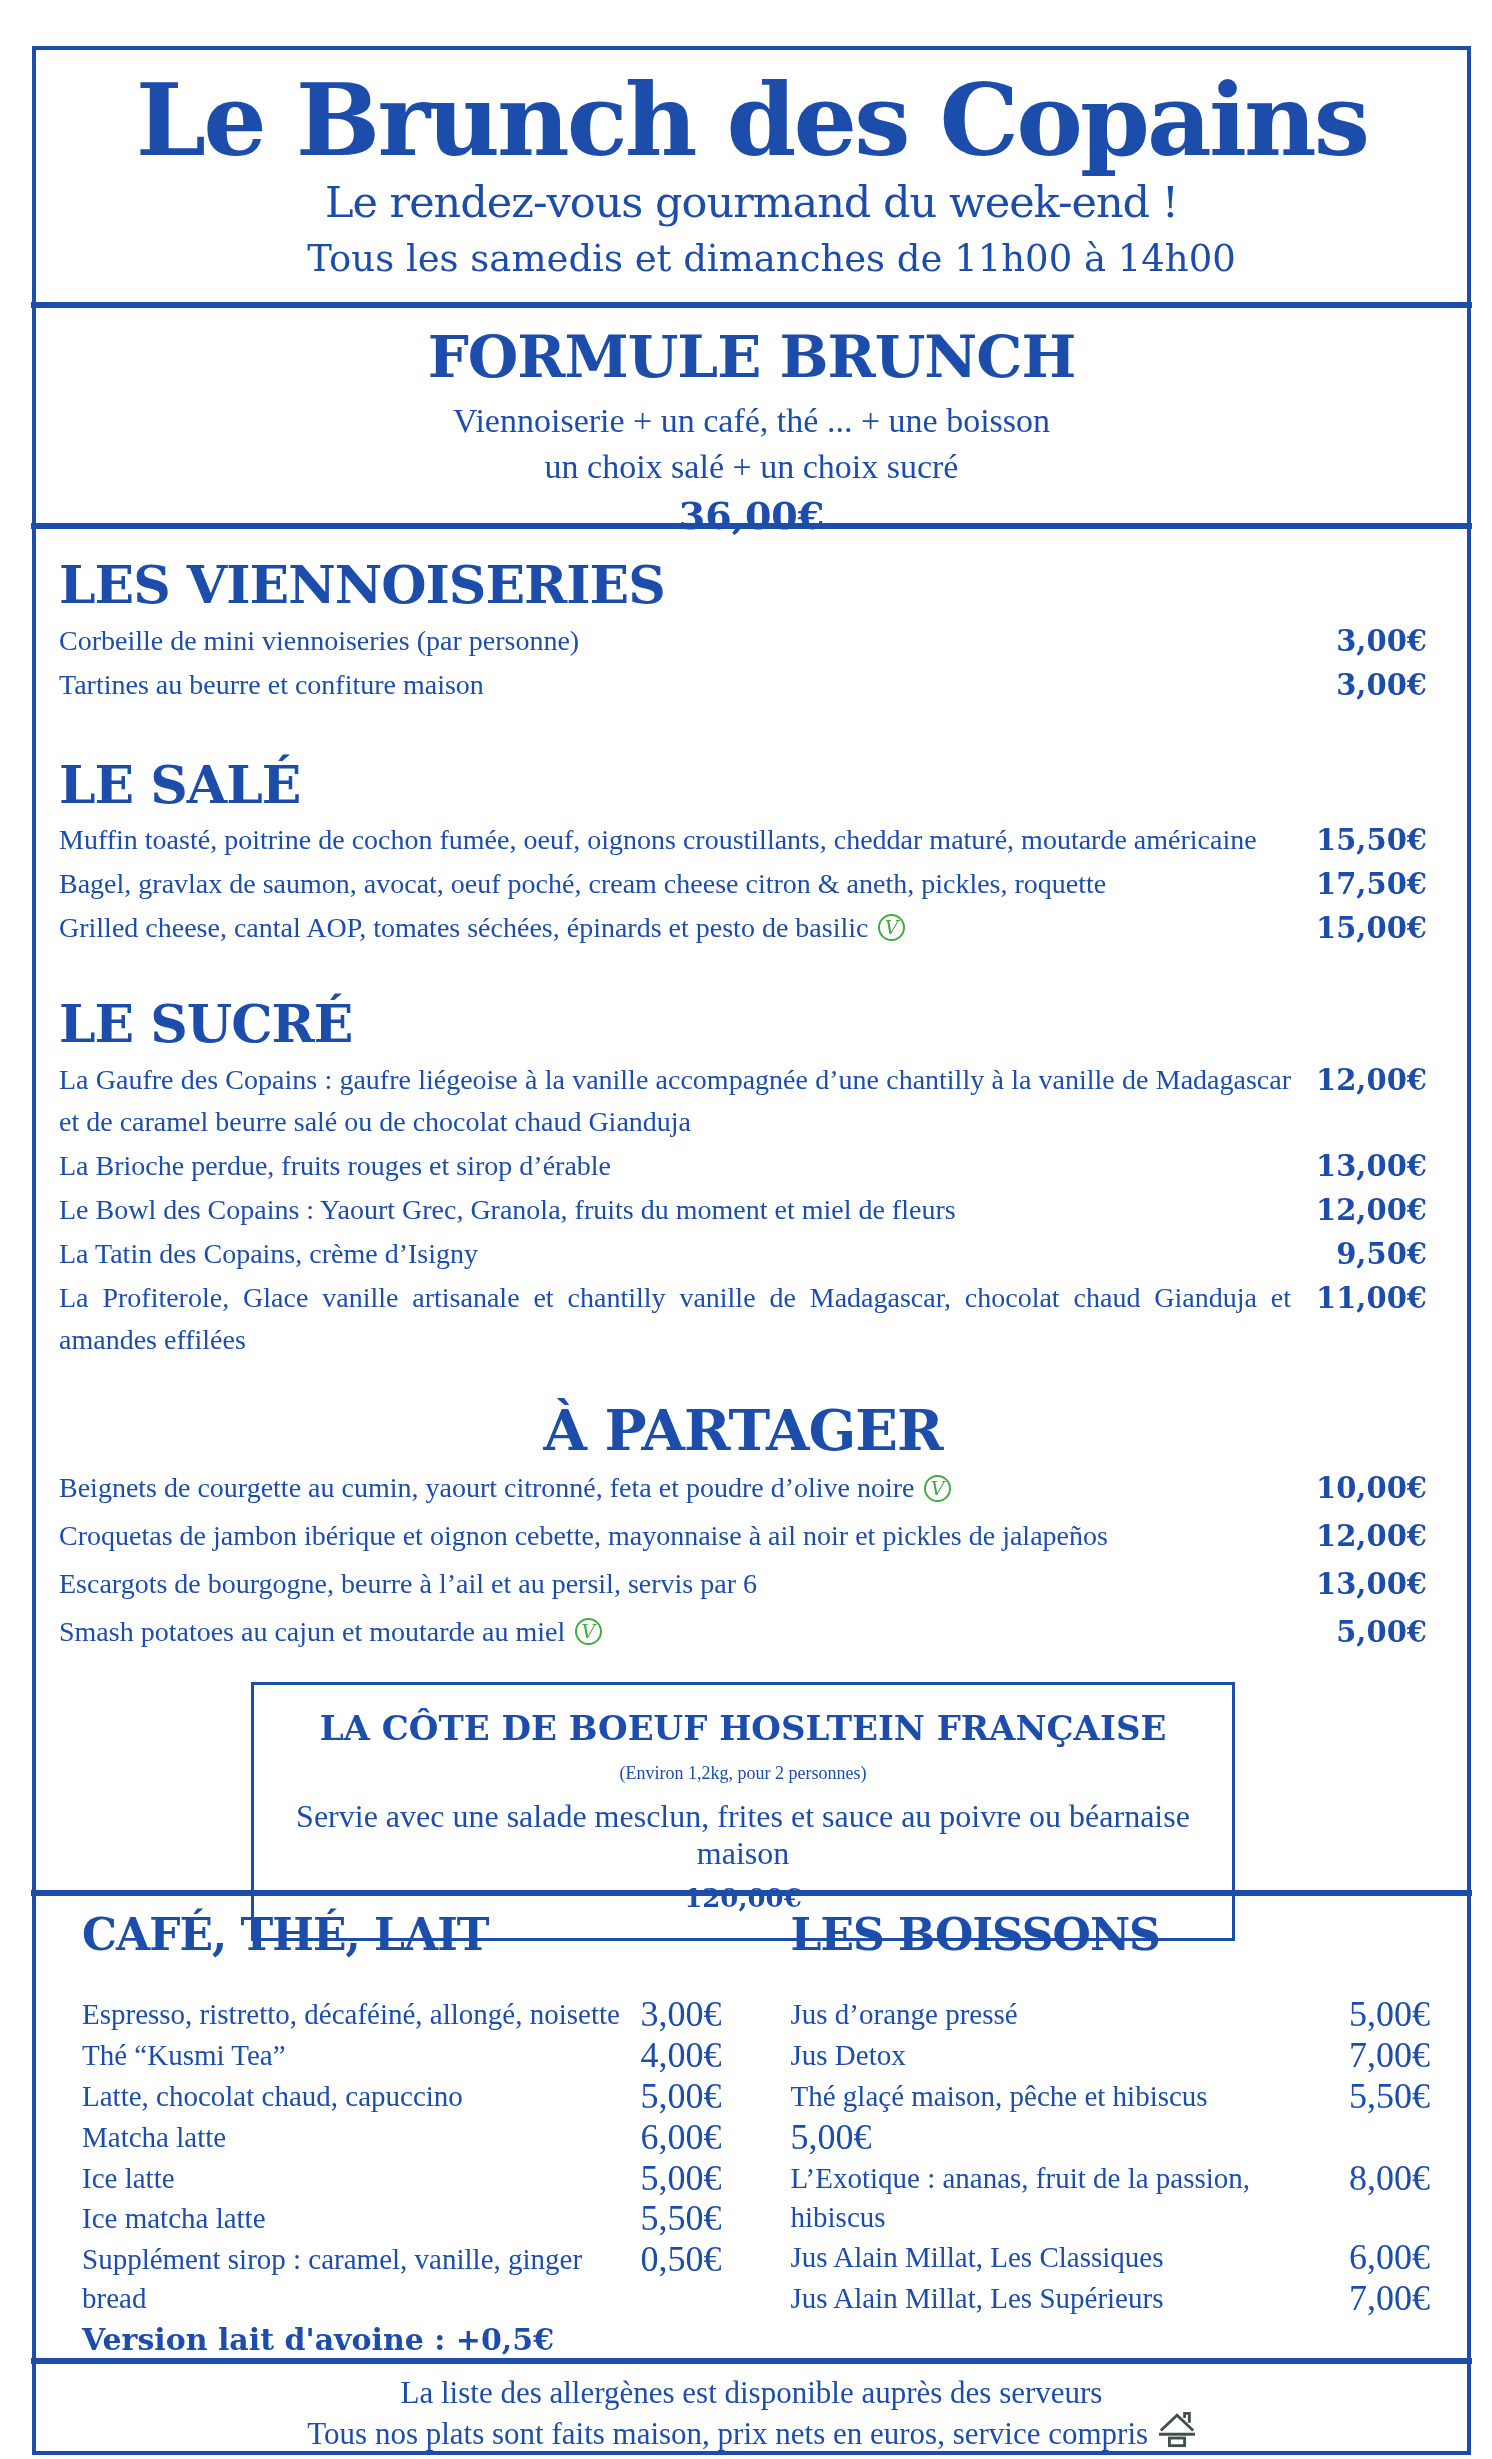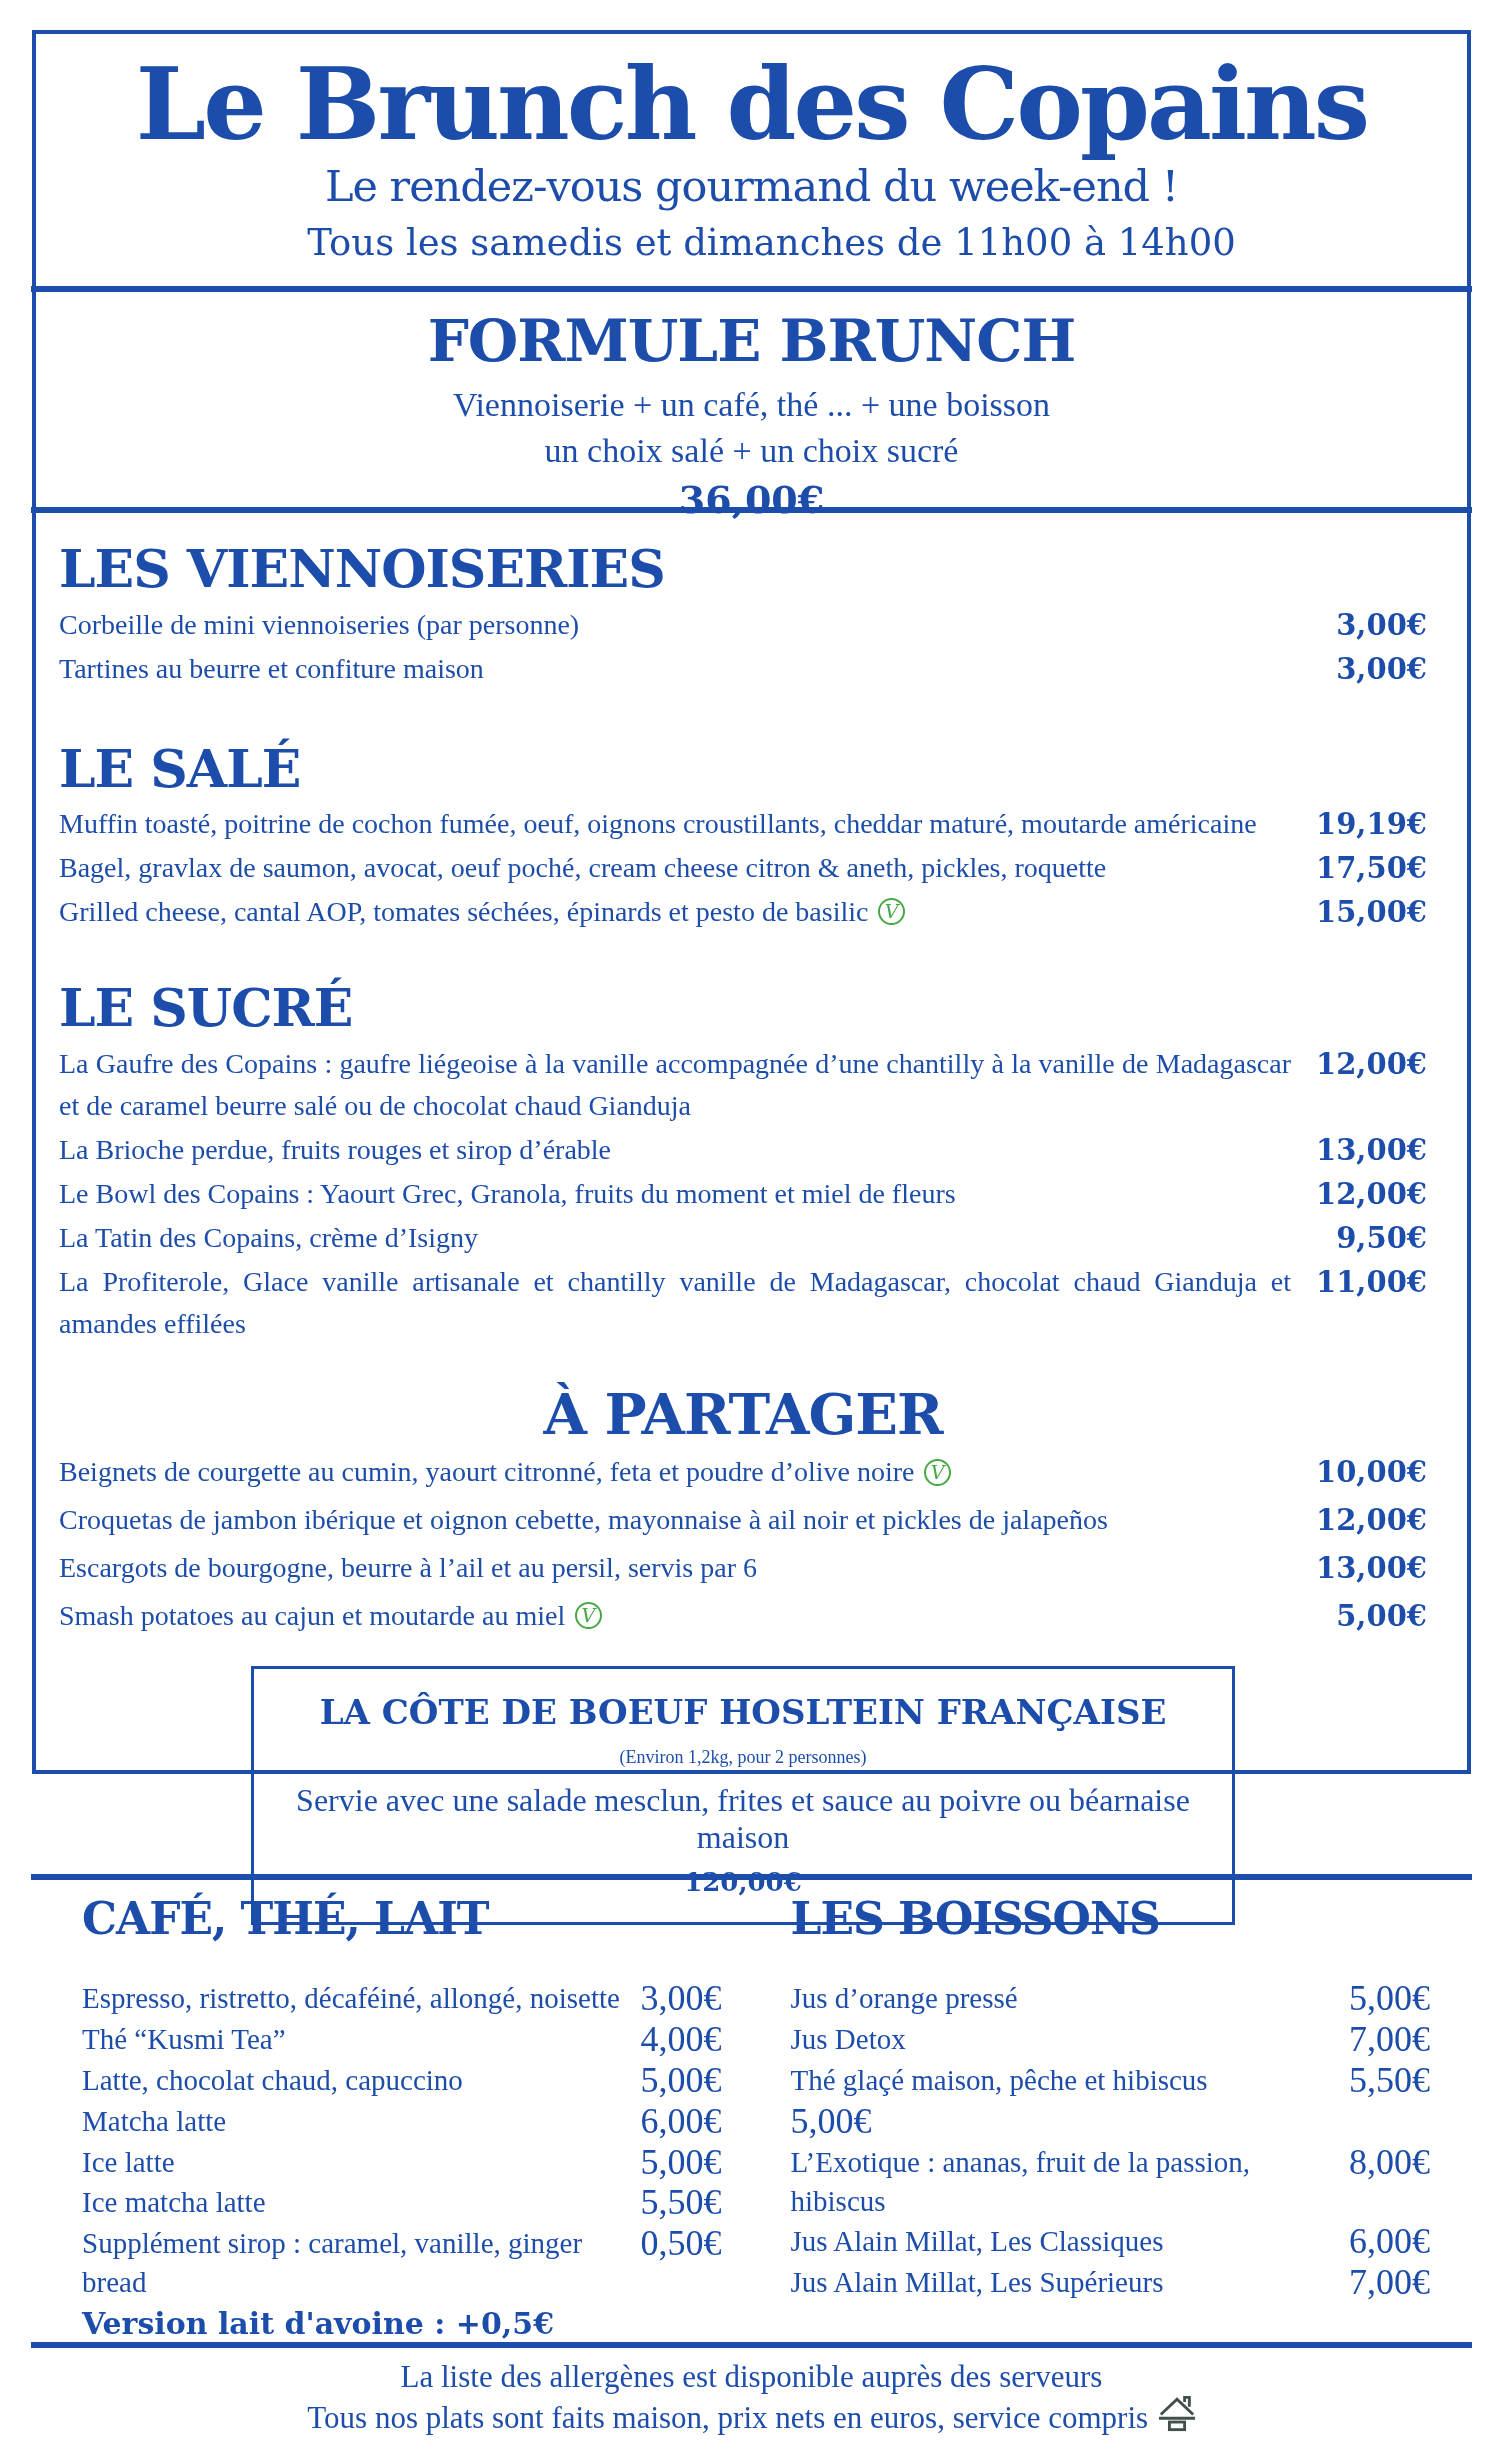--- a/index.html
+++ b/index.html
@@ -8,21 +8,21 @@
     --house:#41514a;
   }
   html,body{margin:0;padding:0;background:#ffffff;}
   body{
     width:1493px;height:2459px;position:relative;
     font-family:"Liberation Serif", serif;
     color:var(--blue);
     -webkit-font-smoothing:antialiased;
   }
   .frame{
-    position:absolute;left:32px;top:30px;width:1439px;height:1744px;
+    position:absolute;left:32px;top:46px;width:1439px;height:2409px;
     border:4.8px solid var(--blue);box-sizing:border-box;
   }
   .rule{
     position:absolute;left:-4.8px;width:calc(100% + 9.6px);height:5.8px;
     background:var(--blue);
   }
   .abs{position:absolute;left:0;right:0;box-sizing:border-box;}
 
   
   .header{top:0;height:252px;text-align:center;}
@@ -152,21 +152,21 @@
       <div class="mi-price">3,00€</div>
     </div>
     <div class="mi">
       <div class="mi-text">Tartines au beurre et confiture maison</div>
       <div class="mi-price">3,00€</div>
     </div>
 
     <div class="section-h sh-sale">LE SALÉ</div>
     <div class="mi first">
       <div class="mi-text">Muffin toasté, poitrine de cochon fumée, oeuf, oignons croustillants, cheddar maturé, moutarde américaine</div>
-      <div class="mi-price">19,19€</div>
+      <div class="mi-price">15,50€</div>
     </div>
     <div class="mi">
       <div class="mi-text">Bagel, gravlax de saumon, avocat, oeuf poché, cream cheese citron &amp; aneth, pickles, roquette</div>
       <div class="mi-price">17,50€</div>
     </div>
     <div class="mi">
       <div class="mi-text"><span>Grilled cheese, cantal AOP, tomates séchées, épinards et pesto de basilic</span><span class="veg">V</span></div>
       <div class="mi-price">15,00€</div>
     </div>
 

